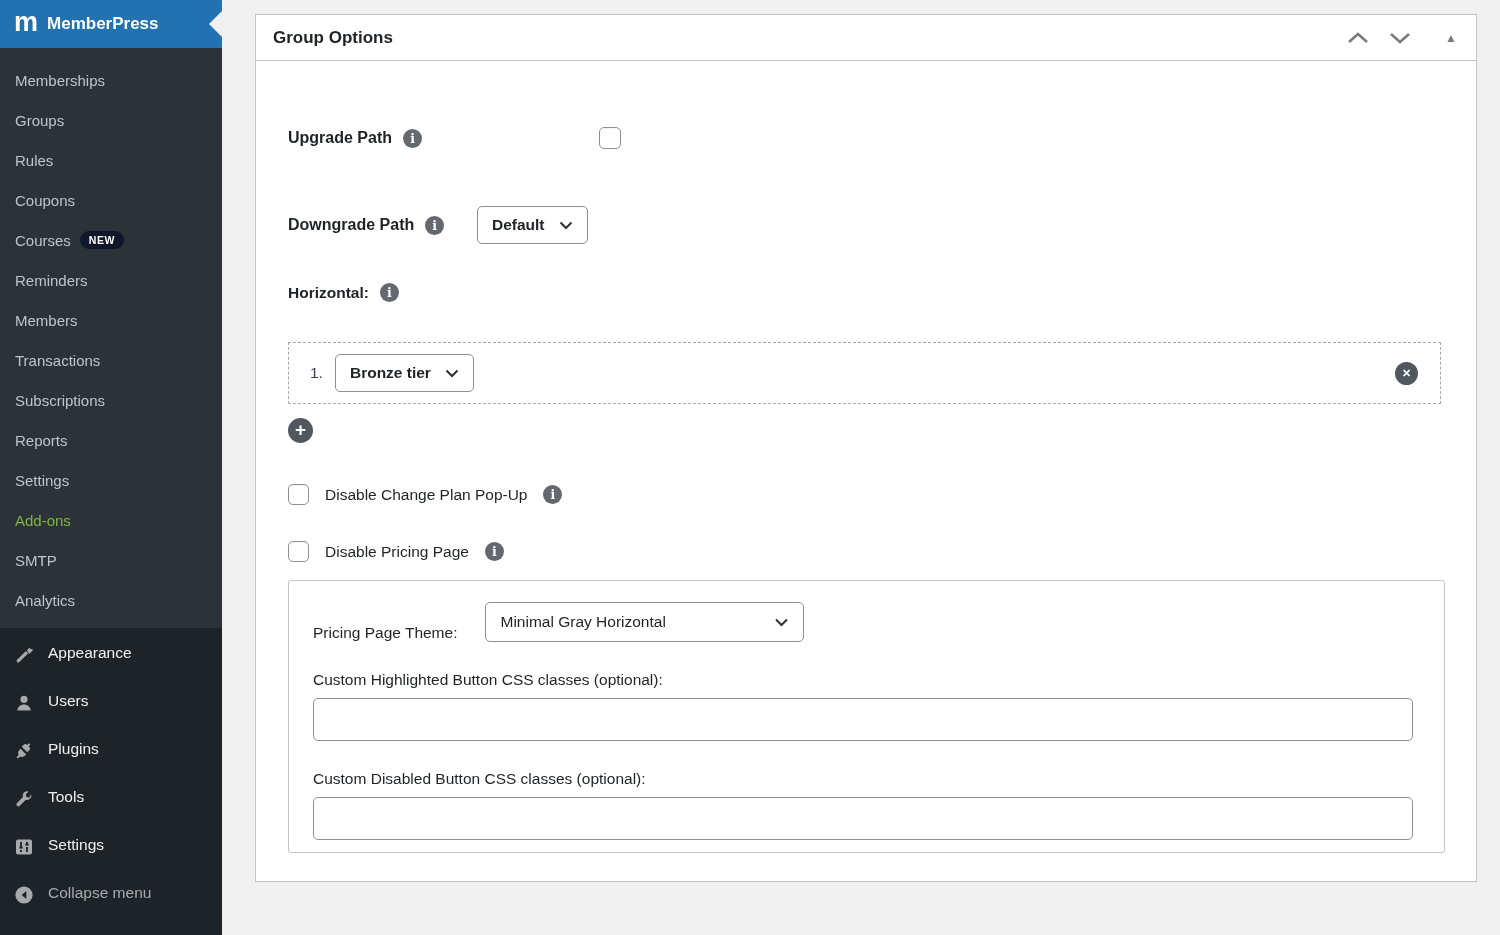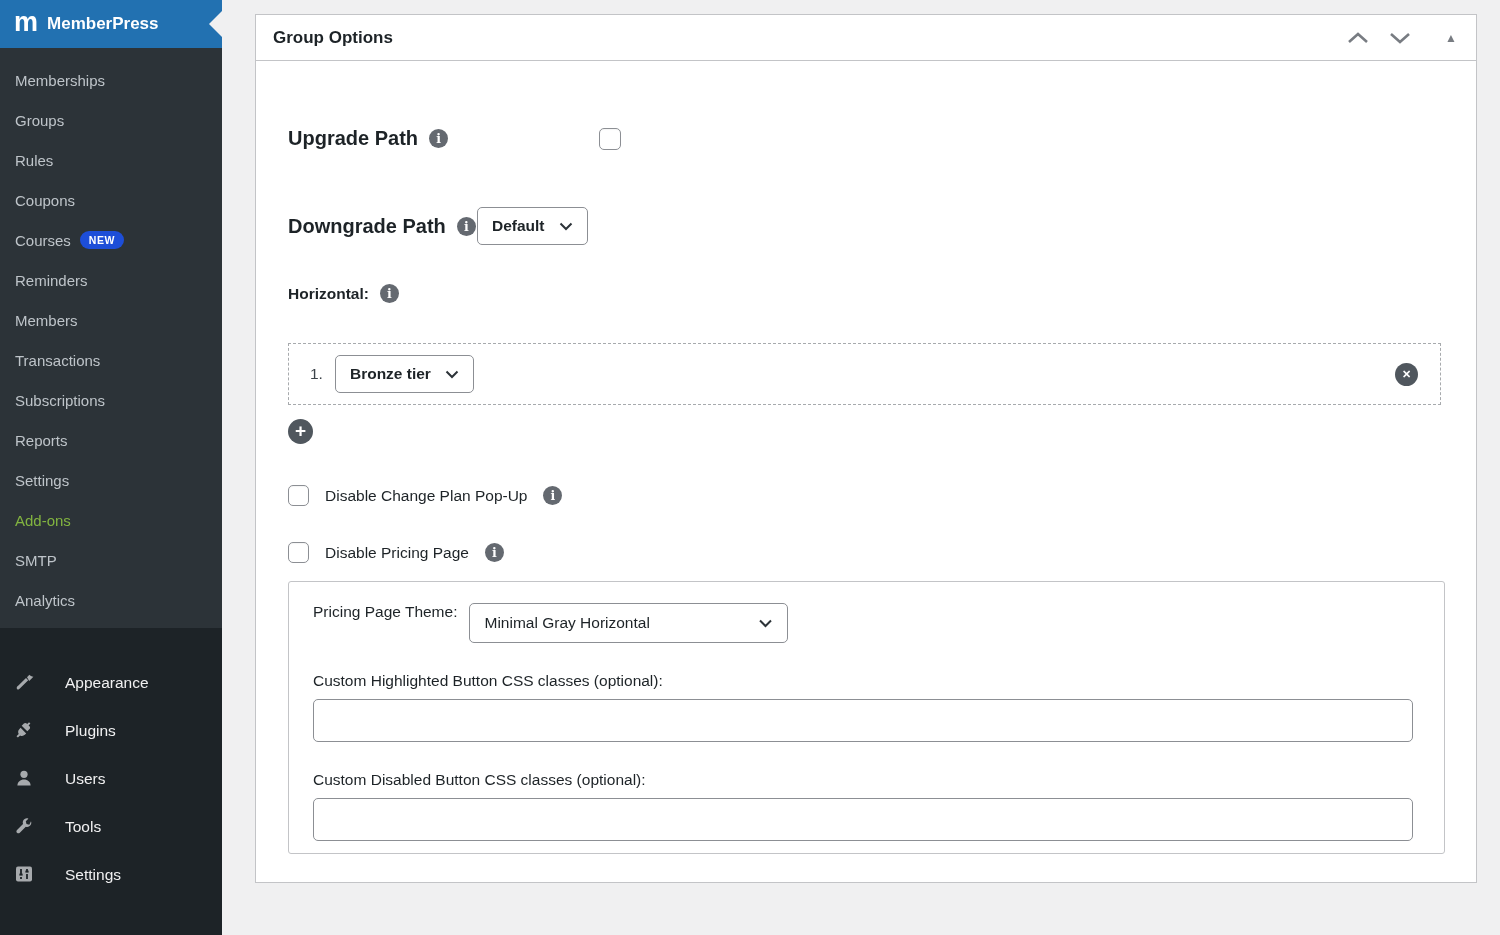--- a/index.html
+++ b/index.html
@@ -23,48 +23,48 @@
     content:""; position:absolute; right:0; top:50%; transform:translateY(-50%);
     border-top:13px solid transparent; border-bottom:13px solid transparent; border-right:13px solid #f0f0f1;
   }
   .submenu { background:#2c3338; padding:12px 0 8px 0; list-style:none; }
   .submenu li {
     height:40px; display:flex; align-items:center; padding-left:15px;
     color:#bec4c9; font-size:15px; cursor:pointer;
   }
   .submenu li.addon-highlight { color:#82b440; }
   .badge-new {
-    margin-left:9px; background:#1d4ed8; color:#fff; font-size:10.5px; font-weight:700;
+    margin-left:9px; background:#0f172a; color:#fff; font-size:10.5px; font-weight:700;
     letter-spacing:.5px; padding:4px 9px; border-radius:11px; line-height:1;
   }
   .admin-menu { list-style:none; padding-top:16px; }
   .admin-menu li {
-    height:48px; display:flex; align-items:flex-end; padding-left:13px;
-    color:#f0f0f1; font-size:15.5px; font-weight:400; cursor:pointer; gap:31px;
+    height:48px; display:flex; align-items:flex-start; padding-left:13px;
+    color:#f0f0f1; font-size:15.5px; font-weight:400; cursor:pointer; gap:14px;
   }
   .admin-menu li .mi { width:21px; height:21px; display:flex; align-items:center; justify-content:center; }
   .admin-menu li.collapse-item { color:#a7aaad; }
 
   
   .content { flex:1; padding:14px 23px 0 33px; }
   .panel { background:#fff; border:1px solid #c3c4c7; width:1222px; }
   .panel-header {
     height:46px; display:flex; align-items:center; justify-content:space-between;
     padding:0 17px; border-bottom:1px solid #c3c4c7;
   }
   .panel-title { font-size:17px; font-weight:700; color:#1d2327; }
   .panel-controls { display:flex; align-items:center; gap:16px; }
   .sort-btn { cursor:pointer; display:flex; align-items:center; padding:2px; }
   .toggle-btn { cursor:pointer; color:#787c82; font-size:12px; margin-left:14px; padding:2px; }
 
   .panel-body { padding:66px 36px 28px 32px; }
 
   .field-row { display:flex; align-items:center; }
   .label-group { display:flex; align-items:center; gap:11px; }
-  .bold-label { font-size:20px; font-weight:700; color:#1d2327; }
+  .bold-label { font-size:16px; font-weight:700; color:#1d2327; }
   .plain-label { font-size:15.5px; color:#1d2327; }
   .info-icon {
     width:19px; height:19px; border-radius:50%; background:#646970; color:#fff;
     display:inline-flex; align-items:center; justify-content:center;
     font-family:"DejaVu Serif", serif; font-style:normal; font-weight:700; font-size:12.5px;
     cursor:pointer; flex-shrink:0;
   }
 
   .checkbox {
     width:22px; height:22px; border:1px solid #8c8f94; border-radius:5px; background:#fff;
@@ -102,21 +102,21 @@
 
   .chk-row { display:flex; align-items:center; gap:16px; }
   .chk-row .chk-label { font-size:15.5px; color:#1d2327; }
   .row-chk1 { margin-top:41px; }
   .row-chk2 { margin-top:36px; }
 
   .subpanel {
     margin-top:18px; border:1px solid #c3c4c7; border-radius:3px; width:1157px;
     padding:21px 24px 12px 24px; background:#fff;
   }
-  .theme-row { display:flex; align-items:flex-start; gap:12px; }
+  .theme-row { display:flex; align-items:flex-end; gap:28px; }
   .theme-row .select { width:319px; font-weight:400; padding:10px 14px; }
 
   .input-group { margin-top:29px; }
   .input-group label { display:block; font-size:15.5px; color:#1d2327; margin-bottom:9px; }
   .text-input {
     width:1100px; height:43px; border:1px solid #8c8f94; border-radius:5px; background:#fff;
     font-size:15px; padding:0 12px; color:#1d2327; outline:none;
     font-family:"Liberation Sans", sans-serif;
   }
 </style>
@@ -180,52 +180,61 @@
       <span class="mi">
         <svg viewBox="0 0 20 20" width="20" height="20">
             <path d="M3.2 17.2c-1.1-1.1-.3-3.1 1.2-3.7L12 6l2.2 2.2-7.6 7.6c-1.4 1.4-2.5 2.3-3.4 1.4zM13 5.2l2.4-2.5c.8 1 2.2 1.8 4 2.1L15.2 9z" fill="#a7aaad"></path>
           </svg>
       </span>
       <span>Appearance</span>
     </li>
     <li>
       <span class="mi">
         <svg viewBox="0 0 20 20" width="20" height="20">
-            <path d="M13.2 4l1.8-1.8 1.4 1.4L14.6 5.4l.9.9c.8.8.8 2 0 2.8l-2.2 2.2-5.6-5.6 2.2-2.2c.8-.8 2-.8 2.8 0zM6.6 7.8l5.6 5.6-1.4 1.4c-1.3 1.3-3.2 1.5-4.7.6l-2.2 2.2-1.4-1.4 2.2-2.2c-.9-1.5-.7-3.4.6-4.7z" fill="#a7aaad"></path>
-          </svg>
-      </span>
-      <span>Plugins</span>
-    </li>
-    <li>
-      <span class="mi">
-        <svg viewBox="0 0 20 20" width="20" height="20">
             <circle cx="10" cy="6.3" r="3.6" fill="#a7aaad"></circle>
             <path d="M3.4 17.5c0-3.7 3-6.1 6.6-6.1s6.6 2.4 6.6 6.1z" fill="#a7aaad"></path>
           </svg>
       </span>
       <span>Users</span>
+    </li>
+    <li>
+      <span class="mi">
+        <svg viewBox="0 0 20 20" width="20" height="20">
+            <path d="M13.2 4l1.8-1.8 1.4 1.4L14.6 5.4l.9.9c.8.8.8 2 0 2.8l-2.2 2.2-5.6-5.6 2.2-2.2c.8-.8 2-.8 2.8 0zM6.6 7.8l5.6 5.6-1.4 1.4c-1.3 1.3-3.2 1.5-4.7.6l-2.2 2.2-1.4-1.4 2.2-2.2c-.9-1.5-.7-3.4.6-4.7z" fill="#a7aaad"></path>
+          </svg>
+      </span>
+      <span>Plugins</span>
     </li>
     <li>
       <span class="mi">
         <svg viewBox="0 0 20 20" width="20" height="20">
             <path d="M17 5.3c.9 2-.1 4.4-2.1 5.3-1 .5-2.1.5-3.1.1l-6 6c-.8.8-2 .8-2.8 0s-.8-2 0-2.8l6-6c-.4-1-.4-2.1.1-3.1.9-2 3.3-3 5.3-2.1l-2.6 2.6.7 2.8 2.8.7z" fill="#a7aaad"></path>
           </svg>
       </span>
       <span>Tools</span>
     </li>
     <li>
       <span class="mi">
         <svg viewBox="0 0 20 20" width="20" height="20">
             <rect x="2" y="2.5" width="16" height="15" rx="2" fill="#a7aaad"></rect>
             <path d="M7 5v5M7 13v2M13 5v2M13 10v5" stroke="#1d2327" stroke-width="1.8"></path>
             <rect x="5.4" y="9.6" width="3.2" height="2" fill="#1d2327"></rect>
             <rect x="11.4" y="6.6" width="3.2" height="2" fill="#1d2327"></rect>
           </svg>
       </span>
       <span>Settings</span>
+    </li>
+    <li class="collapse-item">
+      <span class="mi">
+        <svg viewBox="0 0 20 20" width="20" height="20">
+            <circle cx="10" cy="10" r="8.6" fill="#a7aaad"></circle>
+            <path d="M12.3 6 7.7 10l4.6 4z" fill="#1d2327"></path>
+          </svg>
+      </span>
+      <span>Collapse menu</span>
     </li>
   </ul>
 </div>
 
 <div class="content">
   <div class="panel">
 
     <div class="panel-header">
       <span class="panel-title">Group Options</span>
       <span class="panel-controls">

